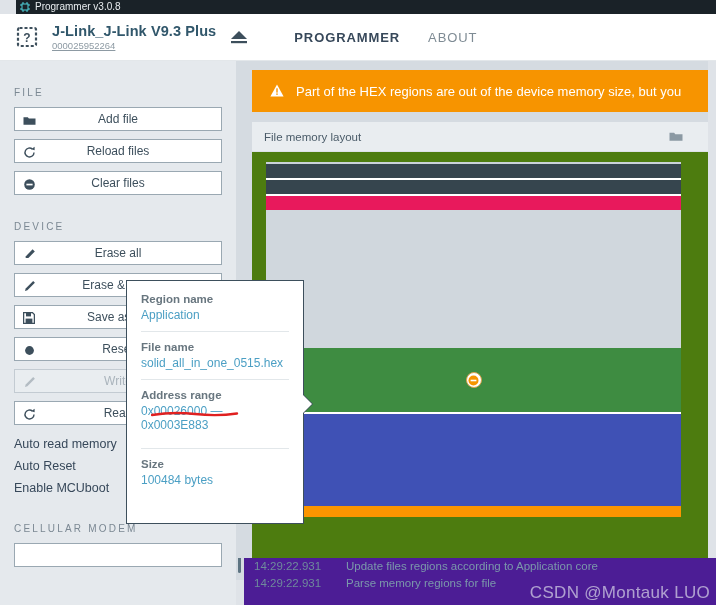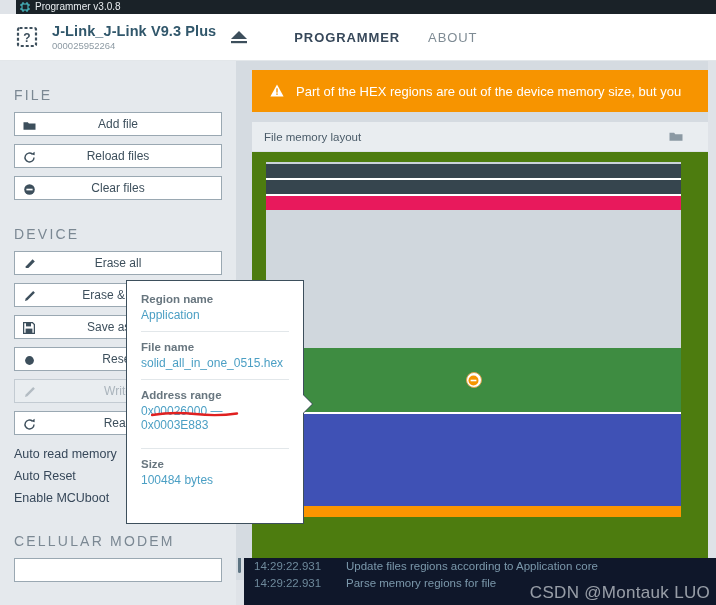--- a/index.html
+++ b/index.html
@@ -31,21 +31,21 @@
   .dev-chip { display: flex; align-items: center; padding-left: 12px; }
   .chip-icon {
     width: 30px; height: 30px; flex: 0 0 30px;
     display: flex; align-items: center; justify-content: center;
   }
   .dev-text { margin-left: 10px; }
   .dev-name {
     font-size: 14.5px; font-weight: bold; color: #31576b;
     letter-spacing: .1px; line-height: 16px; white-space: nowrap;
   }
-  .dev-serial { font-size: 9.5px; color: #8d9aa3; line-height: 12px; margin-top: 1px; }
+  .dev-serial { font-size: 9.5px; color: #8d9aa3; line-height: 12px; margin-top: 1px; text-decoration: underline; }
   .eject-btn {
     margin-left: 12px; width: 22px; height: 22px;
     display: flex; align-items: center; justify-content: center;
   }
   .nav-tabs { display: flex; align-items: center; margin-left: 30px; height: 100%; }
   .nav-tab {
     font-size: 13px; letter-spacing: .9px; color: #7e8b94;
     padding: 0 14px; height: 100%; display: flex; align-items: center;
   }
   .nav-tab.active { color: #37485a; font-weight: bold; }
@@ -57,21 +57,21 @@
   }
   .side-divider {
     position: absolute; top: 61px; left: 236px; width: 8px; height: 519px;
     background: #d5dbe1;
   }
   .side-divider .handle {
     position: absolute; left: 2px; top: 2px; width: 3px; height: 510px;
     background: #5d7482; border-radius: 2px;
   }
   .sec-label {
-    font-size: 14px; letter-spacing: 2.2px; color: #7b8893;
+    font-size: 10px; letter-spacing: 2.2px; color: #7b8893;
     margin: 0 0 9px 14px;
   }
   .sec-file { margin-top: 26px; }
   .sec-device { margin-top: 26px; }
   .sec-modem { margin-top: 24px; }
 
   .sbtn {
     position: relative; display: flex; align-items: center;
     height: 24px; margin: 0 14px 8px 14px;
     border: 1px solid #9aa8b2; background: #ffffff;
@@ -134,21 +134,21 @@
     position: absolute; left: 50%; top: 50%;
     transform: translate(-50%,-50%);
     width: 16px; height: 16px; border-radius: 50%;
     background: #ffffff; border: 1px solid #d8a24c;
     display: flex; align-items: center; justify-content: center;
   }
 
   
   .logpanel {
     position: absolute; top: 558px; left: 244px; width: 472px; height: 47px;
-    background: #0f172a; overflow: hidden;
+    background: #4c1d95; overflow: hidden;
   }
   .logline {
     display: flex; font-size: 11.5px; color: #7b98ab;
     line-height: 17px; padding-left: 10px; white-space: nowrap;
   }
   .logtime { width: 92px; flex: 0 0 92px; color: #6f8a9c; }
 
   .watermark {
     position: absolute; right: 6px; bottom: 2px;
     font-size: 17px; color: rgba(236,240,243,.62);

